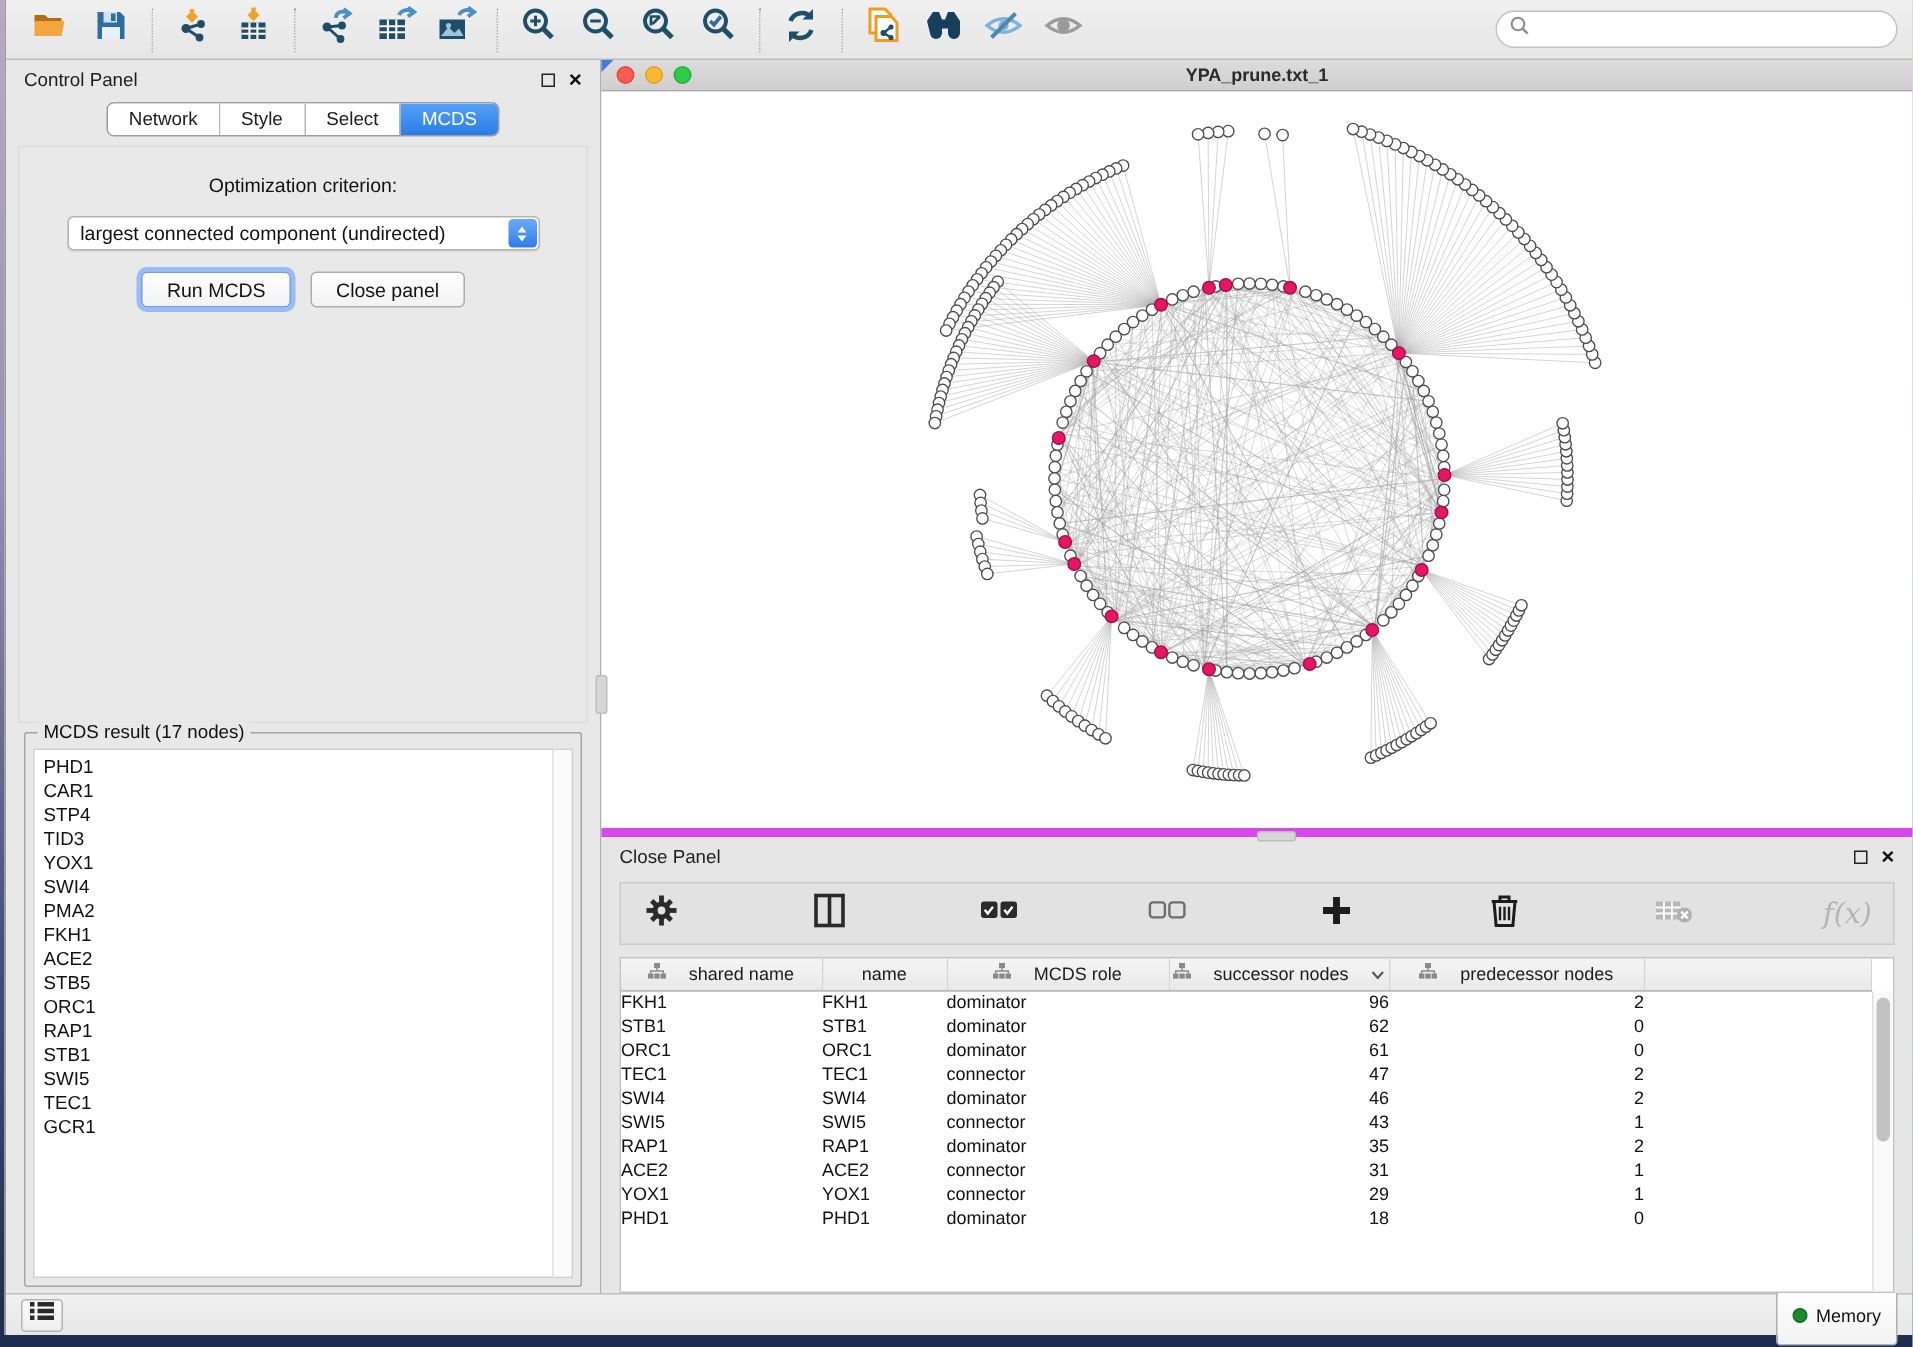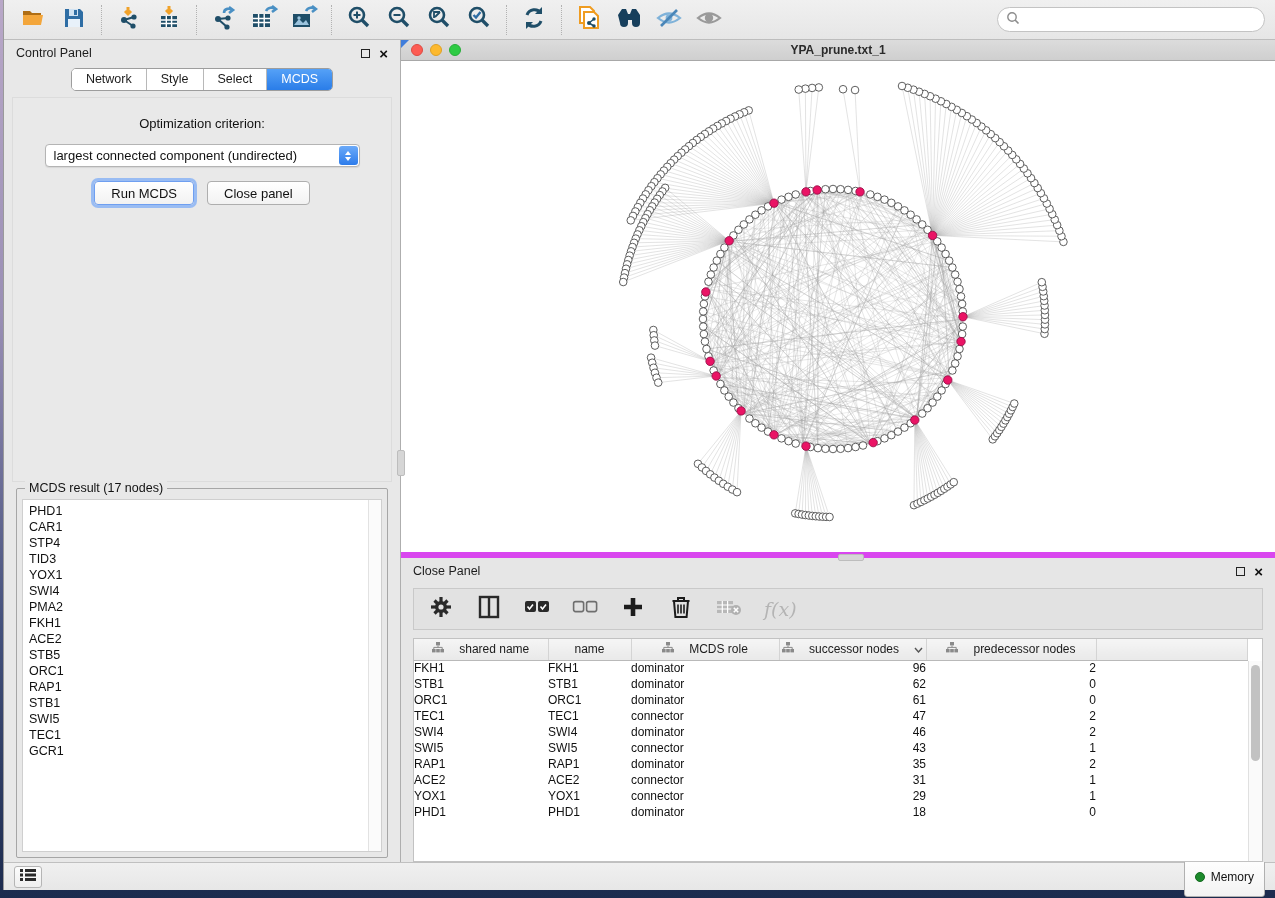--- a/index.html
+++ b/index.html
@@ -88,21 +88,21 @@
   .corner-tri { position:absolute; left:0; top:0; width:0; height:0; border-top:8px solid #3f7ddb; border-right:8px solid transparent; }
   .lights { display:flex; gap:7px; margin-left:10px; }
   .light { width:12px; height:12px; border-radius:50%; }
   .net-title { position:absolute; left:0; right:0; text-align:center; font-size:12px; font-weight:bold; color:#2a2a2a; pointer-events:none; }
   .net-canvas { flex:1; background:#fff; position:relative; overflow:hidden; }
   
   .tp { flex:1; display:flex; flex-direction:column; background:#e6e6e6; min-height:0; position:relative; }
   .h-splitter-handle { position:absolute; top:-4px; left:50%; width:26px; height:7px; background:#d6d6d6; border:1px solid #bdbdbd; border-radius:2px; }
   .tp-toolbar {
     margin:4px 12px 0; height:42px; background:#e2e2e2; border:1px solid #c9c9c9;
-    display:flex; align-items:center; gap:22px; padding:0 14px; flex:0 0 auto;
+    display:flex; align-items:center; gap:22px; padding:0 14px; flex:0 0 auto;justify-content:space-between;
   }
   .tp-tool { display:flex; align-items:center; justify-content:center; width:26px; height:26px; }
   .fx-label { font-family:"DejaVu Serif", serif; font-style:italic; font-size:19px; color:#b4b4b4; }
   .table-wrap { margin:8px 12px 0; flex:1; background:#fff; border:1px solid #c2c2c2; position:relative; overflow:hidden; }
   table.datatable { border-collapse:collapse; width:calc(100% - 14px); table-layout:fixed; }
   table.datatable th {
     height:21px; background:linear-gradient(#f5f5f5,#e9e9e9);
     border-bottom:1px solid #b9b9b9; border-right:1px solid #d4d4d4;
     font-size:12px; font-weight:normal; color:#1c1c1c; text-align:center; position:relative;
   }

